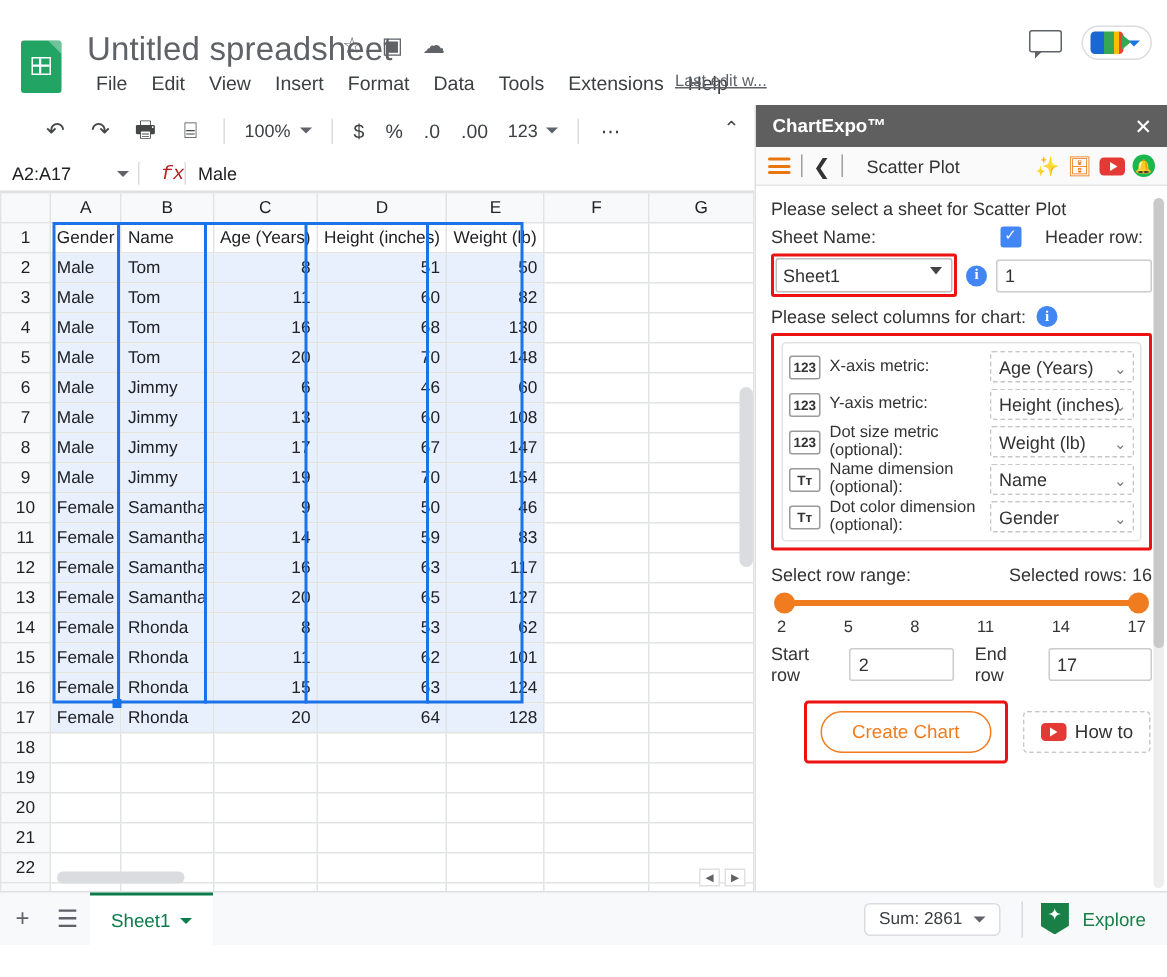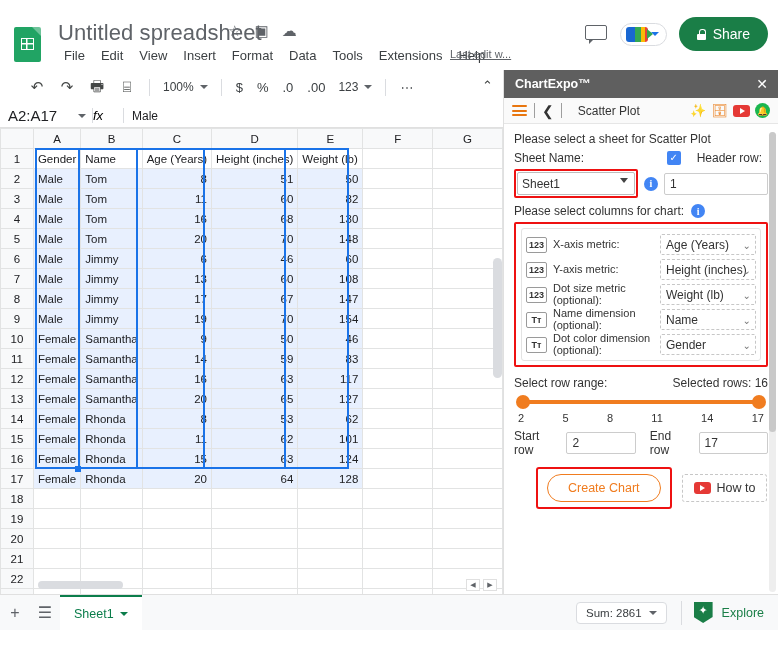--- a/index.html
+++ b/index.html
@@ -89,25 +89,25 @@
   .tb-txt { font-size: 13px; color: #3c4043; padding: 0 7px; cursor:pointer; }
   .tb-collapse { position:absolute; right: 10px; top: 8px; font-size: 13px; color:#444746; cursor:pointer; }
 
   
   .formula-bar {
     position: absolute; left: 0; top: 104px; width: 503px; height: 24px;
     background: #fff; border-bottom: 1px solid #e0e0e0; display: flex; align-items: center;
   }
   .namebox {
     width: 92px; height: 100%; display: flex; align-items: center; justify-content: space-between;
-    padding: 0 6px 0 8px; font-size: 15px; color: #202124; cursor: pointer;
+    padding: 0 6px 0 8px; font-size: 12px; color: #202124; cursor: pointer;
   }
   .namebox .cv { width:0;height:0;border-left:4px solid transparent;border-right:4px solid transparent;border-top:4px solid #5f6368; }
   .fb-sep { width:1px; height:15px; background:#dadce0; }
-  .fx { width: 30px; text-align:left; font-size: 13px; font-style: italic; color: #000000; font-family:Liberation Sans, sans-serif; }
+  .fx { width: 30px; text-align:right; font-size: 13px; font-style: italic; color: #b91c1c; font-family:Liberation Mono, monospace; }
   .fval { font-size: 12px; color: #202124; padding-left: 8px; }
 
   
   .grid-wrap { position: absolute; left: 0; top: 128px; width: 503px; height: 466px; background: #fff; overflow: hidden; }
   table.grid { border-collapse: collapse; table-layout: fixed; }
   table.grid td, table.grid th { border: 1px solid #e2e3e3; font-size: 11.5px; color: #202124; height: 20px; padding: 0 4px; font-weight: normal; overflow:hidden; white-space:nowrap;}
   th.colhdr { background: #f8f9fa; text-align: center; color: #5f6368; font-size: 11px; height: 19px; }
   th.corner { background: #f8f9fa; width: 34px; }
   td.rowhdr { background: #f8f9fa; text-align: center; color: #5f6368; font-size: 11px; width: 34px; }
   .c-a { width: 44px; } .c-b { width: 57px; } .c-c { width: 66px; }
@@ -276,24 +276,20 @@
       <div class="mi">Tools</div>
       <div class="mi">Extensions</div>
       <div class="mi">Help</div>
     </div>
     <div class="lastedit">Last edit w...</div>
     <div class="hdr-right">
       <div class="comment-ico"></div>
       <div class="meet-btn">
         <div class="meet-cam"></div>
         <div class="caret-dn"></div>
-      </div>
-      <div class="share-btn">
-        <div class="lock-ico"></div>
-        <span>Share</span>
       </div>
     </div>
   </div>
 
   <div class="gs-toolbar">
     <div class="tb-ico">↶</div>
     <div class="tb-ico">↷</div>
     <div class="tb-ico">🖶</div>
     <div class="tb-ico">⌸</div>
     <div class="tb-sep"></div>

